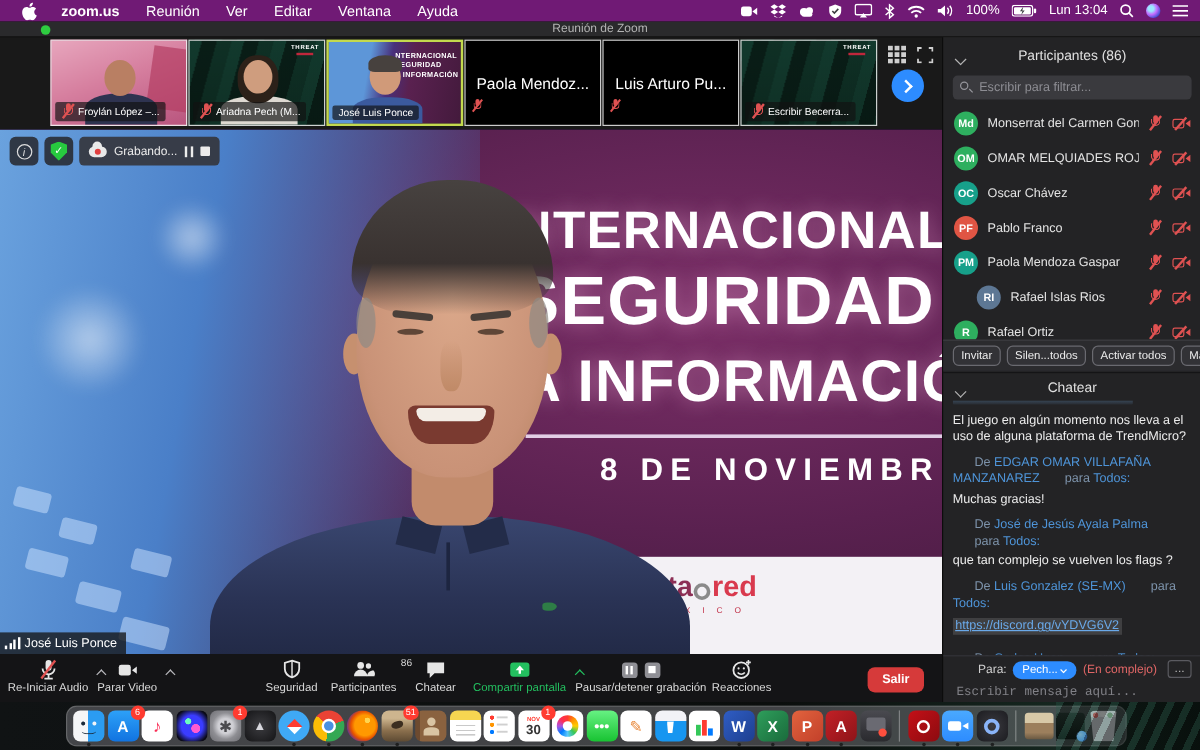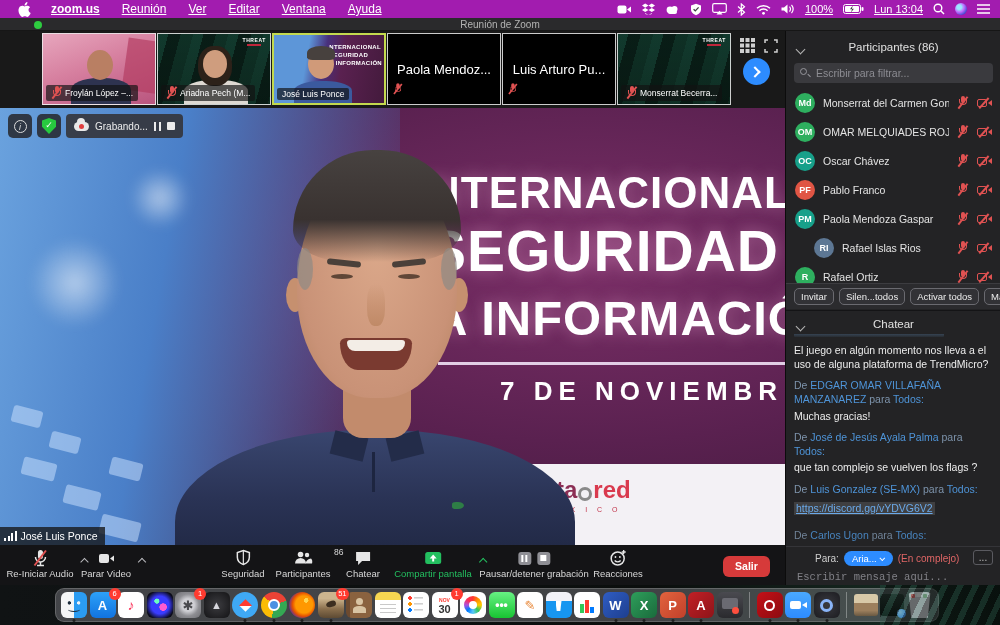--- a/index.html
+++ b/index.html
@@ -1,22 +1,22 @@
 <!DOCTYPE html>
 <html style="--accent-blue: #2D8CFF; --leave-red: #D63A3A; --share-green: #23BF5F; --rec-red: #E05252; --name-blue: #4E94D8; --privado-red: #E06666; --active-border: #C3D94E;"><head>
 <meta charset="utf-8">
 <style>
   html,body{margin:0;padding:0;background:#000;}
   #screen{position:relative;width:1000px;height:625px;overflow:hidden;background:#000;
     font-family:"Liberation Sans",sans-serif;-webkit-font-smoothing:antialiased;}
   #screen *{box-sizing:border-box;}
 
   
-  #menubar{position:absolute;left:0;top:0;width:1000px;height:18px;background:#a21caf;
-    display:flex;align-items:center;color:#fff;font-size:12px;text-decoration:underline;}
+  #menubar{position:absolute;left:0;top:0;width:1000px;height:18px;background:#701a75;
+    display:flex;align-items:center;color:#fff;font-size:12px;}
   .apple{margin-left:18px;display:flex;align-items:center;}
   #menu-items{display:flex;align-items:center;margin-left:16px;gap:0;}
   .mi{padding:0 11px;color:#fff;}
   .mi.b{font-weight:700;padding-left:4px;}
   #menu-status{margin-left:auto;display:flex;align-items:center;gap:10px;margin-right:10px;color:#fff;font-size:11px;}
   .st-ic{display:inline-flex;align-items:center;}
   .siri-orb{width:12px;height:12px;border-radius:50%;
     background:radial-gradient(circle at 35% 35%,#9be8ff 0 20%,#c26bff 45%,#2a47c9 80%);}
 
   
@@ -144,21 +144,21 @@
   .ic-cam-off s{position:absolute;left:6px;top:-1px;width:1.5px;height:14px;background:var(--rec-red);transform:rotate(42deg);}
   #pactions{position:absolute;left:0;top:252px;width:215px;height:26px;background:#2b2b2e;border-top:1px solid #3c3c40;
     display:flex;align-items:center;gap:5px;padding:0 8px;}
   .act-btn{height:17px;border:1px solid #6a6a70;border-radius:5px;background:#323236;color:#ececec;
     font-size:9.5px;padding:0 6px;display:flex;align-items:center;gap:4px;white-space:nowrap;}
   #c-head{top:287px;}
   #chat-divider{position:absolute;left:0;top:279px;width:215px;height:1px;background:#141416;}
   #chatlist{position:absolute;left:8px;top:303px;width:200px;height:212px;overflow:hidden;font-size:10.5px;line-height:1.3;}
   .msg-clipped{height:5px;margin:-2px 0 7px;background:linear-gradient(180deg,rgba(90,130,170,.5),rgba(90,130,170,.1));width:150px;border-radius:1px;}
   .msg-h{color:var(--name-blue);margin:8px 0 3px;}
-  .msg-h .lab{color:#7d93ab;}
+  .msg-h .lab{color:#7d93ab;margin-left:18px;}
   .msg-b{color:#ececec;margin:0 0 4px;}
   .msg-link{display:inline-block;color:#6aa9e9;text-decoration:underline;background:rgba(255,255,255,.13);
     padding:0 2px;margin:2px 0 6px;}
   #chat-footer{position:absolute;left:0;top:515px;width:215px;height:39px;border-top:1px solid #343438;}
   .para-row{position:absolute;left:9px;top:4px;display:flex;align-items:center;gap:5px;font-size:10px;color:#cfcfcf;margin-left:20px;}
   .para-pill{height:15px;border-radius:9px;background:var(--accent-blue);color:#fff;font-size:9.5px;
     display:flex;align-items:center;gap:4px;padding:0 8px;}
   .pill-caret{width:4px;height:4px;border-left:1.2px solid #fff;border-bottom:1.2px solid #fff;transform:rotate(-45deg) translateY(-1px);}
   .privado{color:var(--privado-red);font-size:10px;}
   .more-btn{position:absolute;right:8px;top:3px;width:20px;height:15px;border:1px solid #5a5a60;border-radius:3px;
@@ -425,21 +425,21 @@
           <div class="threat">
             <b>THREAT</b>
             <i></i>
           </div>
           <div class="tag">
             <span class="ic-mic-off">
               <i></i>
               <u></u>
               <s></s>
             </span>
-            <span>Monserrat Becerra...</span>
+            <span>Escribir Becerra...</span>
           </div>
         </div>
       </div>
     <div id="strip-controls">
       <span class="st-ic">
           <svg width="15" height="15">
             <g fill="#cfcfcf">
               <rect x="0" y="0" width="4" height="4"></rect>
               <rect x="5.5" y="0" width="4" height="4"></rect>
               <rect x="11" y="0" width="4" height="4"></rect>
@@ -472,21 +472,21 @@
     <div class="key" style="left:50px;top:326px;width:30px;height:17px;"></div>
     <div class="key" style="left:22px;top:352px;width:34px;height:18px;"></div>
     <div class="key" style="left:64px;top:380px;width:36px;height:19px;"></div>
     <div class="key" style="left:110px;top:352px;width:32px;height:18px;"></div>
     <div class="key" style="left:100px;top:410px;width:40px;height:20px;"></div>
 
     <div class="bd-l bd-l1">NTERNACIONAL</div>
     <div class="bd-l bd-l2">SEGURIDAD</div>
     <div class="bd-l bd-l3">A INFORMACIÓN</div>
     <div class="bd-line"></div>
-    <div class="bd-date">7 DE NOVIEMBR</div>
+    <div class="bd-date">8 DE NOVIEMBR</div>
 
     <div class="whiteband">
       <div class="mr">
         <span class="mr-ta">ta</span><span class="mr-chain"></span><span class="mr-red">red</span>
         <span class="mr-sub">É X I C O</span>
       </div>
     </div>
 
     <div class="pv p-torso"></div>
     <div class="pv p-collar" style="left:332px;transform:rotate(14deg);"></div>
@@ -676,21 +676,21 @@
     <div id="chat-divider"></div>
     <div class="panel-head" id="c-head">
       <span class="collapse-caret"></span>
       <span>Chatear</span>
     </div>
     <div id="chatlist"><div class="msg-clipped"></div><div class="msg-b">El juego en algún momento nos lleva a el uso de alguna plataforma de TrendMicro?</div><div class="msg-h"><span class="lab">De</span> <span>EDGAR OMAR VILLAFAÑA MANZANAREZ</span> <span class="lab">para</span> <span>Todos:</span></div><div class="msg-b">Muchas gracias!</div><div class="msg-h"><span class="lab">De</span> <span>José de Jesús Ayala Palma</span> <span class="lab">para</span> <span>Todos:</span></div><div class="msg-b">que tan complejo se vuelven los flags ?</div><div class="msg-h"><span class="lab">De</span> <span>Luis Gonzalez (SE-MX)</span> <span class="lab">para</span> <span>Todos:</span></div><a class="msg-link">https://discord.gg/vYDVG6V2</a><div class="msg-h" style="opacity: 0.85;"><span class="lab">De</span> <span>Carlos Ugon</span> <span class="lab">para</span> <span>Todos:</span></div></div>
     <div id="chat-footer">
       <div class="para-row">
         <span>Para:</span>
         <span class="para-pill">
-          <span>Aria...</span>
+          <span>Pech...</span>
           <span class="pill-caret"></span>
         </span>
         <span class="privado">(En complejo)</span>
       </div>
       <span class="more-btn">...</span>
       <input id="msg-input" placeholder="Escribir mensaje aquí..." style="">
     </div>
   </div>
 
   <div id="toolbar">

